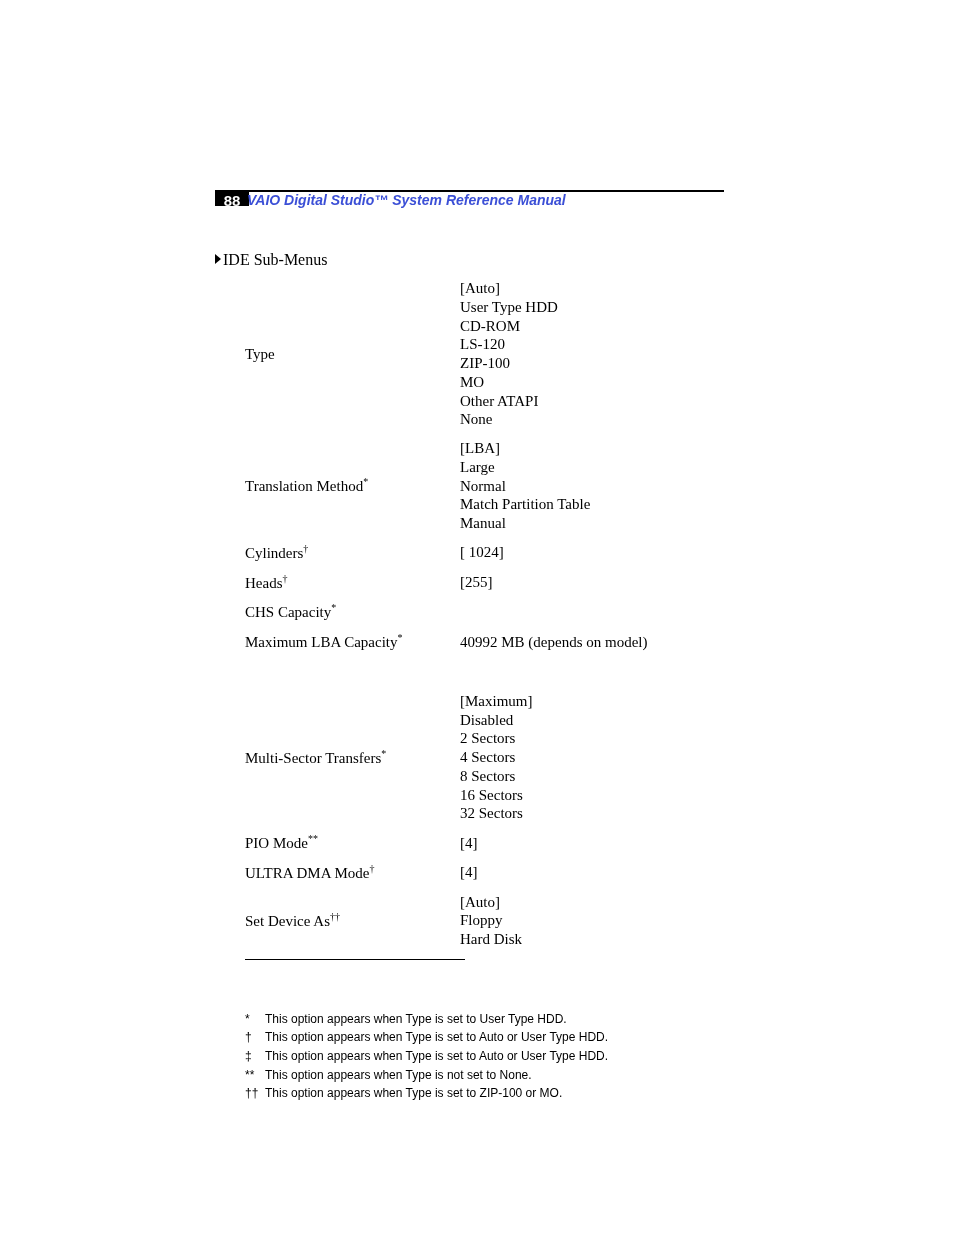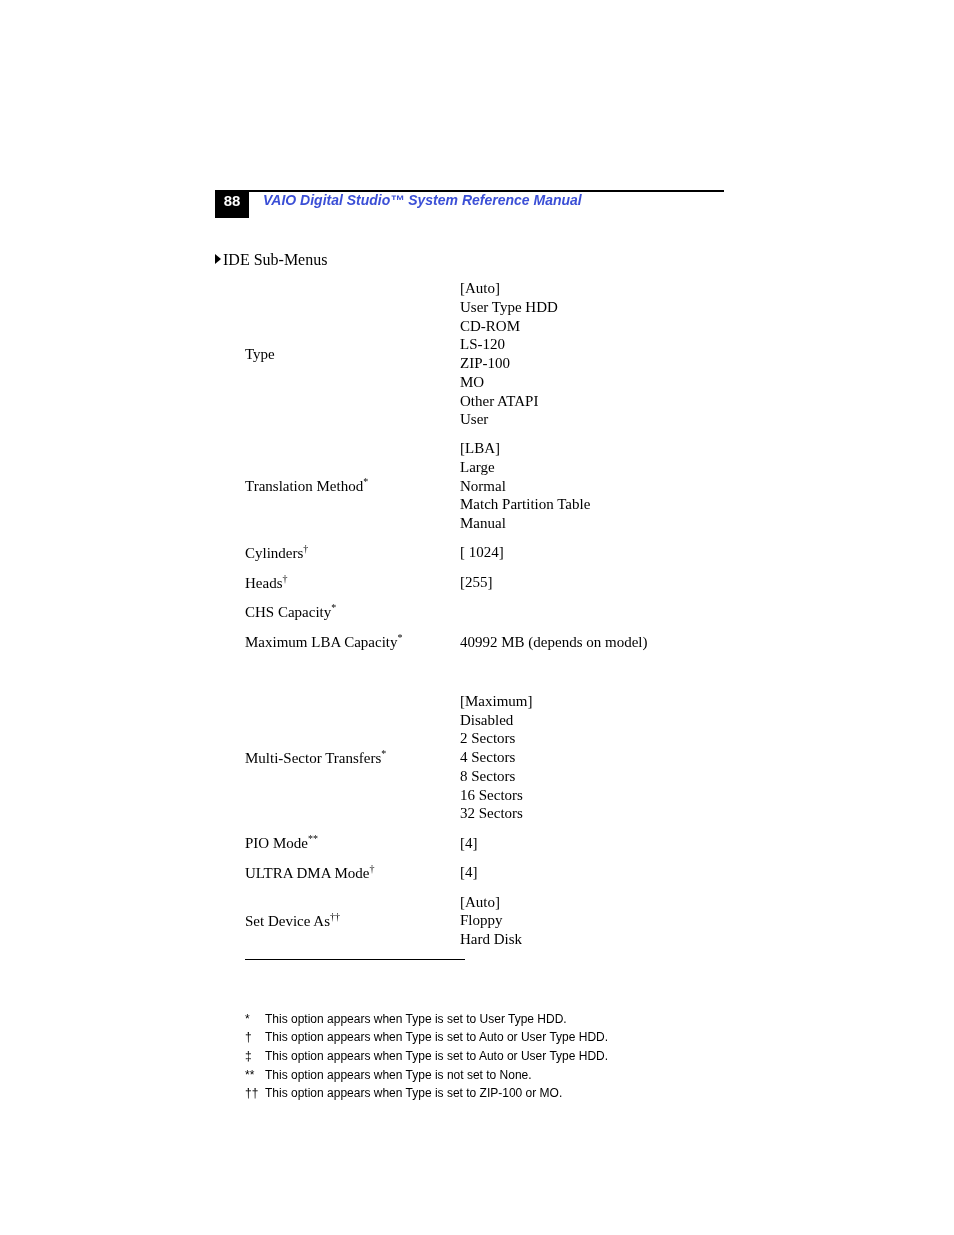--- a/index.html
+++ b/index.html
@@ -26,32 +26,32 @@
   .header {
     position: relative;
     height: 26px;
     margin-bottom: 35px;
   }
   .page-number-box {
     position: absolute;
     left: 0;
     top: 0;
     width: 34px;
-    height: 28px;
+    height: 16px;
     background: #000;
     color: #fff;
     font-family: Arial, Helvetica, sans-serif;
     font-weight: bold;
     font-size: 15px;
     text-align: center;
     line-height: 22px;
   }
   .header-title {
     position: absolute;
-    left: 48px;
+    left: 32px;
     top: 2px;
     color: #3b4fd6;
     font-style: italic;
     font-family: Arial, Helvetica, sans-serif;
     font-size: 14px;
     font-weight: 600;
   }
   .section-head {
     font-size: 16px;
     margin-top: 12px;
@@ -121,21 +121,21 @@
       <div class="row">
         <div class="label"><span>Type</span></div>
         <div class="value">
           <div>[Auto]</div>
           <div>User Type HDD</div>
           <div>CD-ROM</div>
           <div>LS-120</div>
           <div>ZIP-100</div>
           <div>MO</div>
           <div>Other ATAPI</div>
-          <div>User</div>
+          <div>None</div>
         </div>
       </div>
       <div class="row">
         <div class="label"><span>Translation Method</span><sup>*</sup></div>
         <div class="value">
           <div>[LBA]</div>
           <div>Large</div>
           <div>Normal</div>
           <div>Match Partition Table</div>
           <div>Manual</div>

